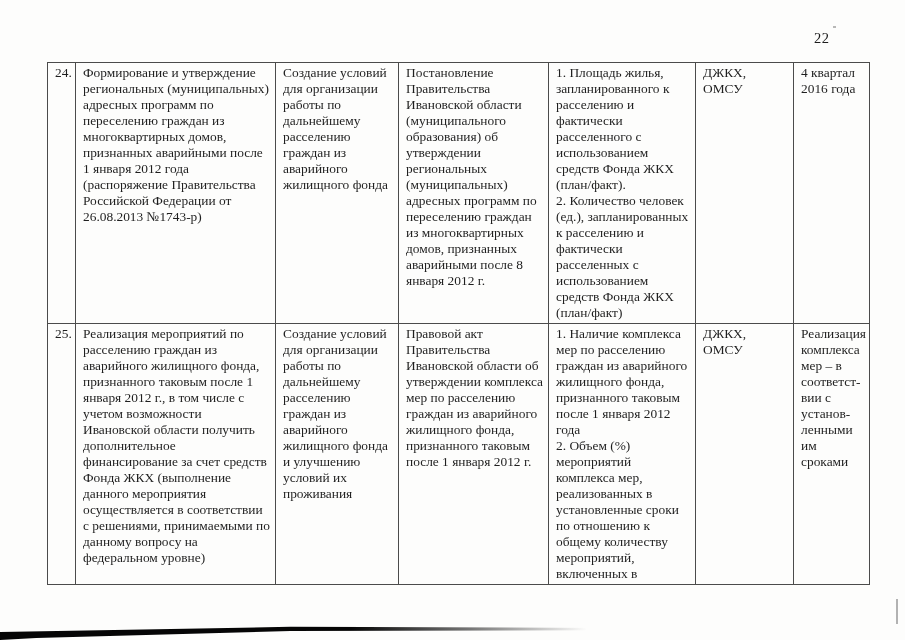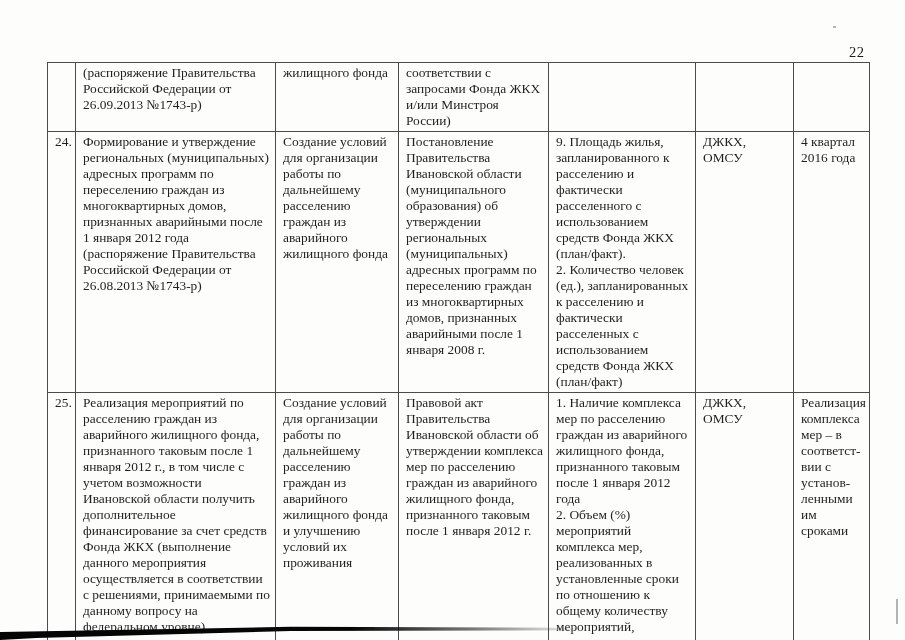--- a/index.html
+++ b/index.html
@@ -11,25 +11,24 @@
   .page {
     position: relative;
     width: 905px;
     height: 640px;
     background: #fdfdfc;
     color: #1c1c1c;
     overflow: hidden;
   }
   .page-number {
     position: absolute;
-    top: 44px;
+    top: 30px;
     left: 814px;
     font-size: 14.5px;
     letter-spacing: 0.5px;
-    margin-left: 35px;
   }
   table.doc-table {
     position: absolute;
     left: 47px;
     top: 62px;
     width: 822px;
     border-collapse: collapse;
     table-layout: fixed;
   }
   table.doc-table td {
@@ -89,35 +88,26 @@
     <colgroup>
       <col style="width:28px">
       <col style="width:200px">
       <col style="width:123px">
       <col style="width:150px">
       <col style="width:147px">
       <col style="width:98px">
       <col style="width:76px">
     </colgroup>
     <tbody>
-      <tr class="r-cont">
-        <td class="c-num"></td>
-        <td class="c-activity">(распоряжение Правительства Российской Федерации от 26.09.2013 №1743-р)</td>
-        <td class="c-goal">жилищного фонда</td>
-        <td class="c-doc">соответствии с запросами Фонда ЖКХ и/или Минстроя России)</td>
-        <td class="c-ind"></td>
-        <td class="c-exec"></td>
-        <td class="c-deadline"></td>
-      </tr>
       <tr class="r-24">
         <td class="c-num">24.</td>
         <td class="c-activity">Формирование и утверждение региональных (муниципальных) адресных программ по переселению граждан из многоквартирных домов, признанных аварийными после 1 января 2012 года (распоряжение Правительства Российской Федерации от 26.08.2013 №1743-р)</td>
         <td class="c-goal">Создание условий для организации работы по дальнейшему расселению граждан из аварийного жилищного фонда</td>
-        <td class="c-doc">Постановление Правительства Ивановской области (муниципального образования) об утверждении региональных (муниципальных) адресных программ по переселению граждан из многоквартирных домов, признанных аварийными после 1 января 2008 г.</td>
-        <td class="c-ind">9. Площадь жилья, запланированного к расселению и фактически расселенного с использованием средств Фонда ЖКХ (план/факт).
+        <td class="c-doc">Постановление Правительства Ивановской области (муниципального образования) об утверждении региональных (муниципальных) адресных программ по переселению граждан из многоквартирных домов, признанных аварийными после 8 января 2012 г.</td>
+        <td class="c-ind">1. Площадь жилья, запланированного к расселению и фактически расселенного с использованием средств Фонда ЖКХ (план/факт).
 2. Количество человек (ед.), запланированных к расселению и фактически расселенных с использованием средств Фонда ЖКХ (план/факт)</td>
         <td class="c-exec">ДЖКХ, ОМСУ</td>
         <td class="c-deadline">4 квартал 2016 года</td>
       </tr>
       <tr class="r-25">
         <td class="c-num">25.</td>
         <td class="c-activity">Реализация мероприятий по расселению граждан из аварийного жилищного фонда, признанного таковым после 1 января 2012 г., в том числе с учетом возможности Ивановской области получить дополнительное финансирование за счет средств Фонда ЖКХ (выполнение данного мероприятия осуществляется в соответствии с решениями, принимаемыми по данному вопросу на федеральном уровне)</td>
         <td class="c-goal">Создание условий для организации работы по дальнейшему расселению граждан из аварийного жилищного фонда и улучшению условий их проживания</td>
         <td class="c-doc">Правовой акт Правительства Ивановской области об утверждении комплекса мер по расселению граждан из аварийного жилищного фонда, признанного таковым после 1 января 2012 г.</td>
         <td class="c-ind">1. Наличие комплекса мер по расселению граждан из аварийного жилищного фонда, признанного таковым после 1 января 2012 года

